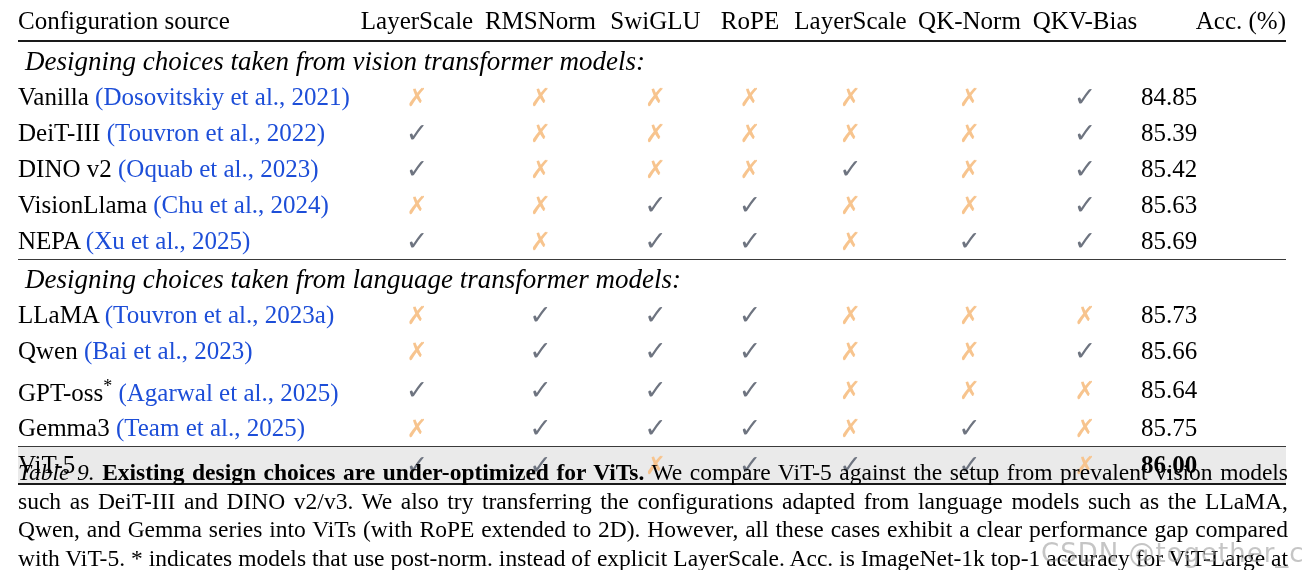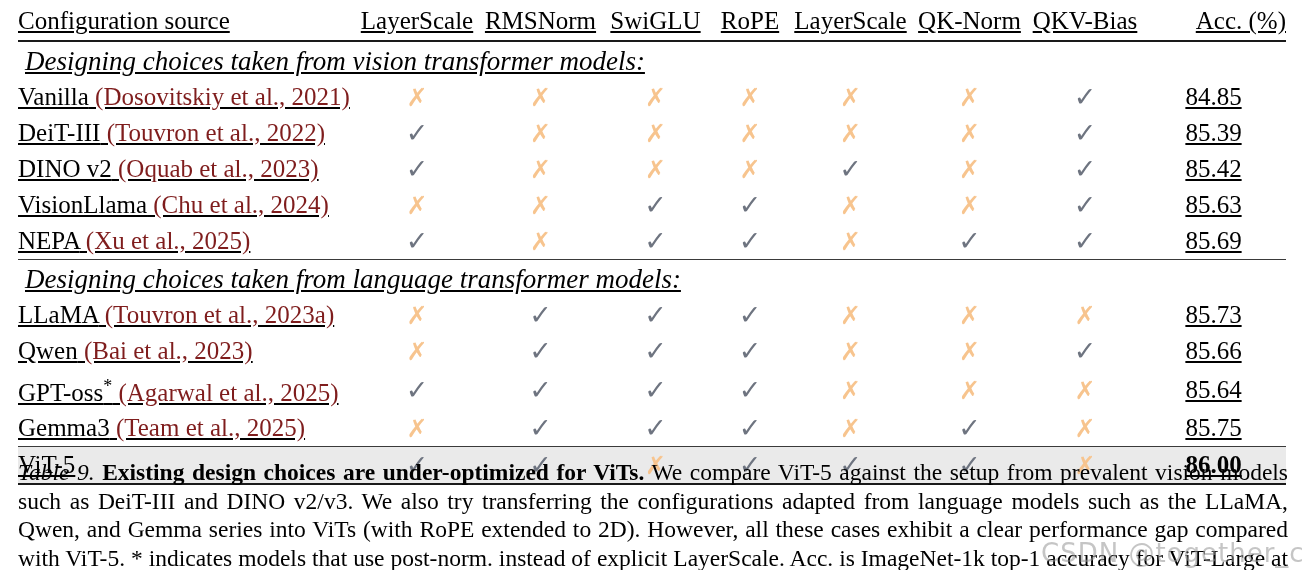--- a/index.html
+++ b/index.html
@@ -28,21 +28,20 @@
   .table-wrap {
     position: absolute;
     left: 18px;
     top: 2px;
     width: 1268px;
   }
   table.tbl {
     border-collapse: collapse;
     width: 1268px;
     table-layout: fixed;
-    text-decoration: underline;
   }
   table.tbl td, table.tbl th {
     padding: 0;
     margin: 0;
     border: 0;
     font-weight: normal;
   }
 
   
   col.c-src   { width: 337px; }
@@ -104,24 +103,24 @@
     font-size: 25px;
     line-height: 34px;
     height: 36px;
     vertical-align: middle;
   }
   td.src {
     text-align: left;
     padding-left: 7px;
     white-space: nowrap;
   }
-  td.src .cite { color: #7f1d1d; }
+  td.src .cite { color: #1d4ed8; }
   td.src .star { font-size: 18px; vertical-align: super; }
   td.mark { text-align: center; }
-  td.acc  { text-align: center; padding-right: 6px; }
+  td.acc  { text-align: left; padding-right: 6px; }
 
   .yes {
     color: #6e7480;
     font-size: 27px;
     line-height: 1;
     font-family: "DejaVu Sans", sans-serif;
     display: inline-block;
     transform: translateY(1px);
   }
   .no {

